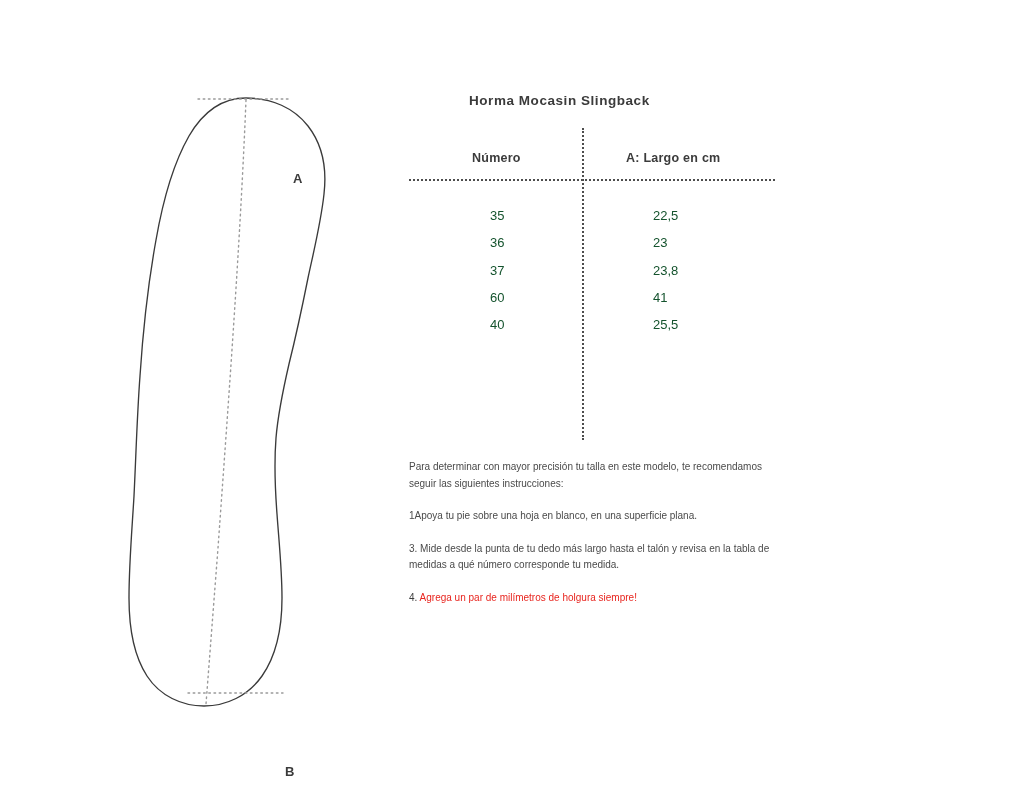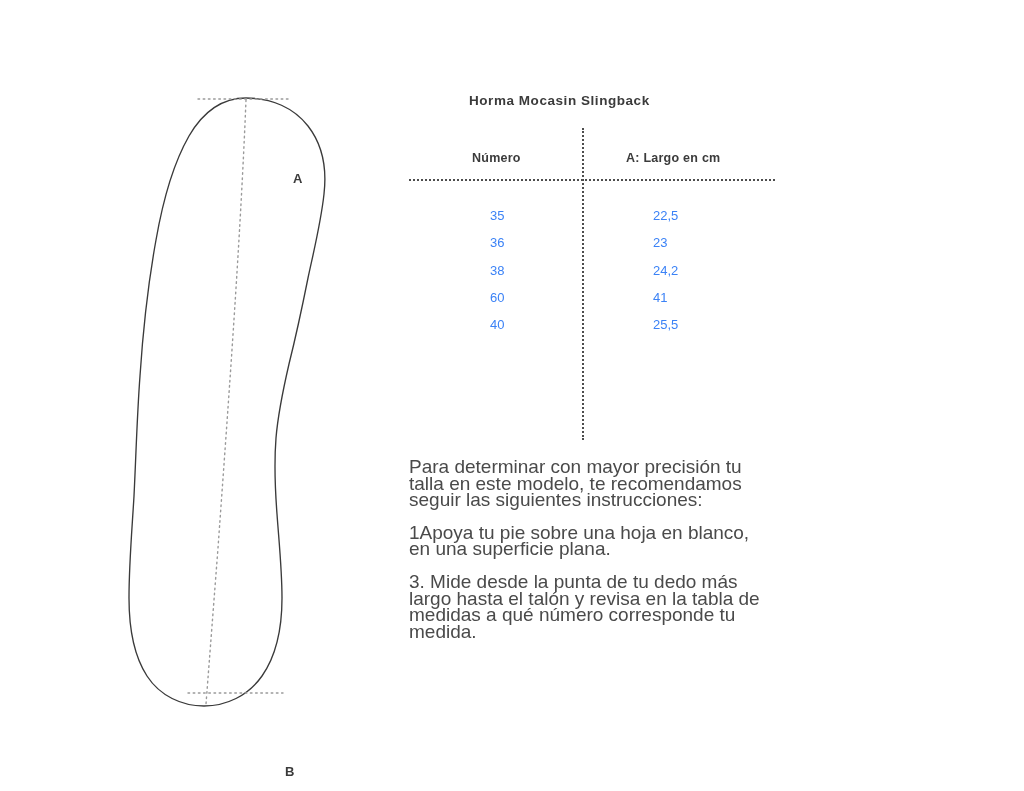--- a/index.html
+++ b/index.html
@@ -116,35 +116,35 @@
     width: 366px;
   }
   .trow {
     position: relative;
     height: 27.3px;
   }
   .cell {
     position: absolute;
     top: 0;
     font-size: 13px;
-    color: #3b82f6;
+    color: #14532d;
     white-space: nowrap;
   }
   .cell.c1 { left: 81px; }
   .cell.c2 { left: 244px; }
 
   
   .instructions {
     position: absolute;
     left: 0;
     top: 459px;
     width: 362px;
   }
   .para {
-    font-size: 19px;
+    font-size: 10px;
     line-height: 16.6px;
     color: #4a4a4a;
     margin: 0 0 16px 0;
   }
   .para:last-child { margin-bottom: 0; }
   .para.highlight { color: #e8251f; }
   .para .lead { color: #3d3d3d; }
 </style>
 </head>
 <body>
@@ -199,34 +199,35 @@
       <div class="tbody" id="table-body">
           <div class="trow">
             <span class="cell c1">35</span>
             <span class="cell c2">22,5</span>
           </div>
           <div class="trow">
             <span class="cell c1">36</span>
             <span class="cell c2">23</span>
           </div>
           <div class="trow">
-            <span class="cell c1">38</span>
-            <span class="cell c2">24,2</span>
+            <span class="cell c1">37</span>
+            <span class="cell c2">23,8</span>
           </div>
           <div class="trow">
             <span class="cell c1">60</span>
             <span class="cell c2">41</span>
           </div>
           <div class="trow">
             <span class="cell c1">40</span>
             <span class="cell c2">25,5</span>
           </div>
         </div>
     </div>
 
     <div class="instructions">
       <p class="para">Para determinar con mayor precisión tu talla en este modelo, te recomendamos seguir las siguientes instrucciones:</p>
       <p class="para">1Apoya tu pie sobre una hoja en blanco, en una superficie plana.</p>
       <p class="para">3. Mide desde la punta de tu dedo más largo hasta el talón y revisa en la tabla de medidas a qué número corresponde tu medida.</p>
+      <p class="para highlight"><span class="lead">4. </span><span>Agrega un par de milímetros de holgura siempre!</span></p>
     </div>
 
   </div>
 </div>
 
 </body></html>

